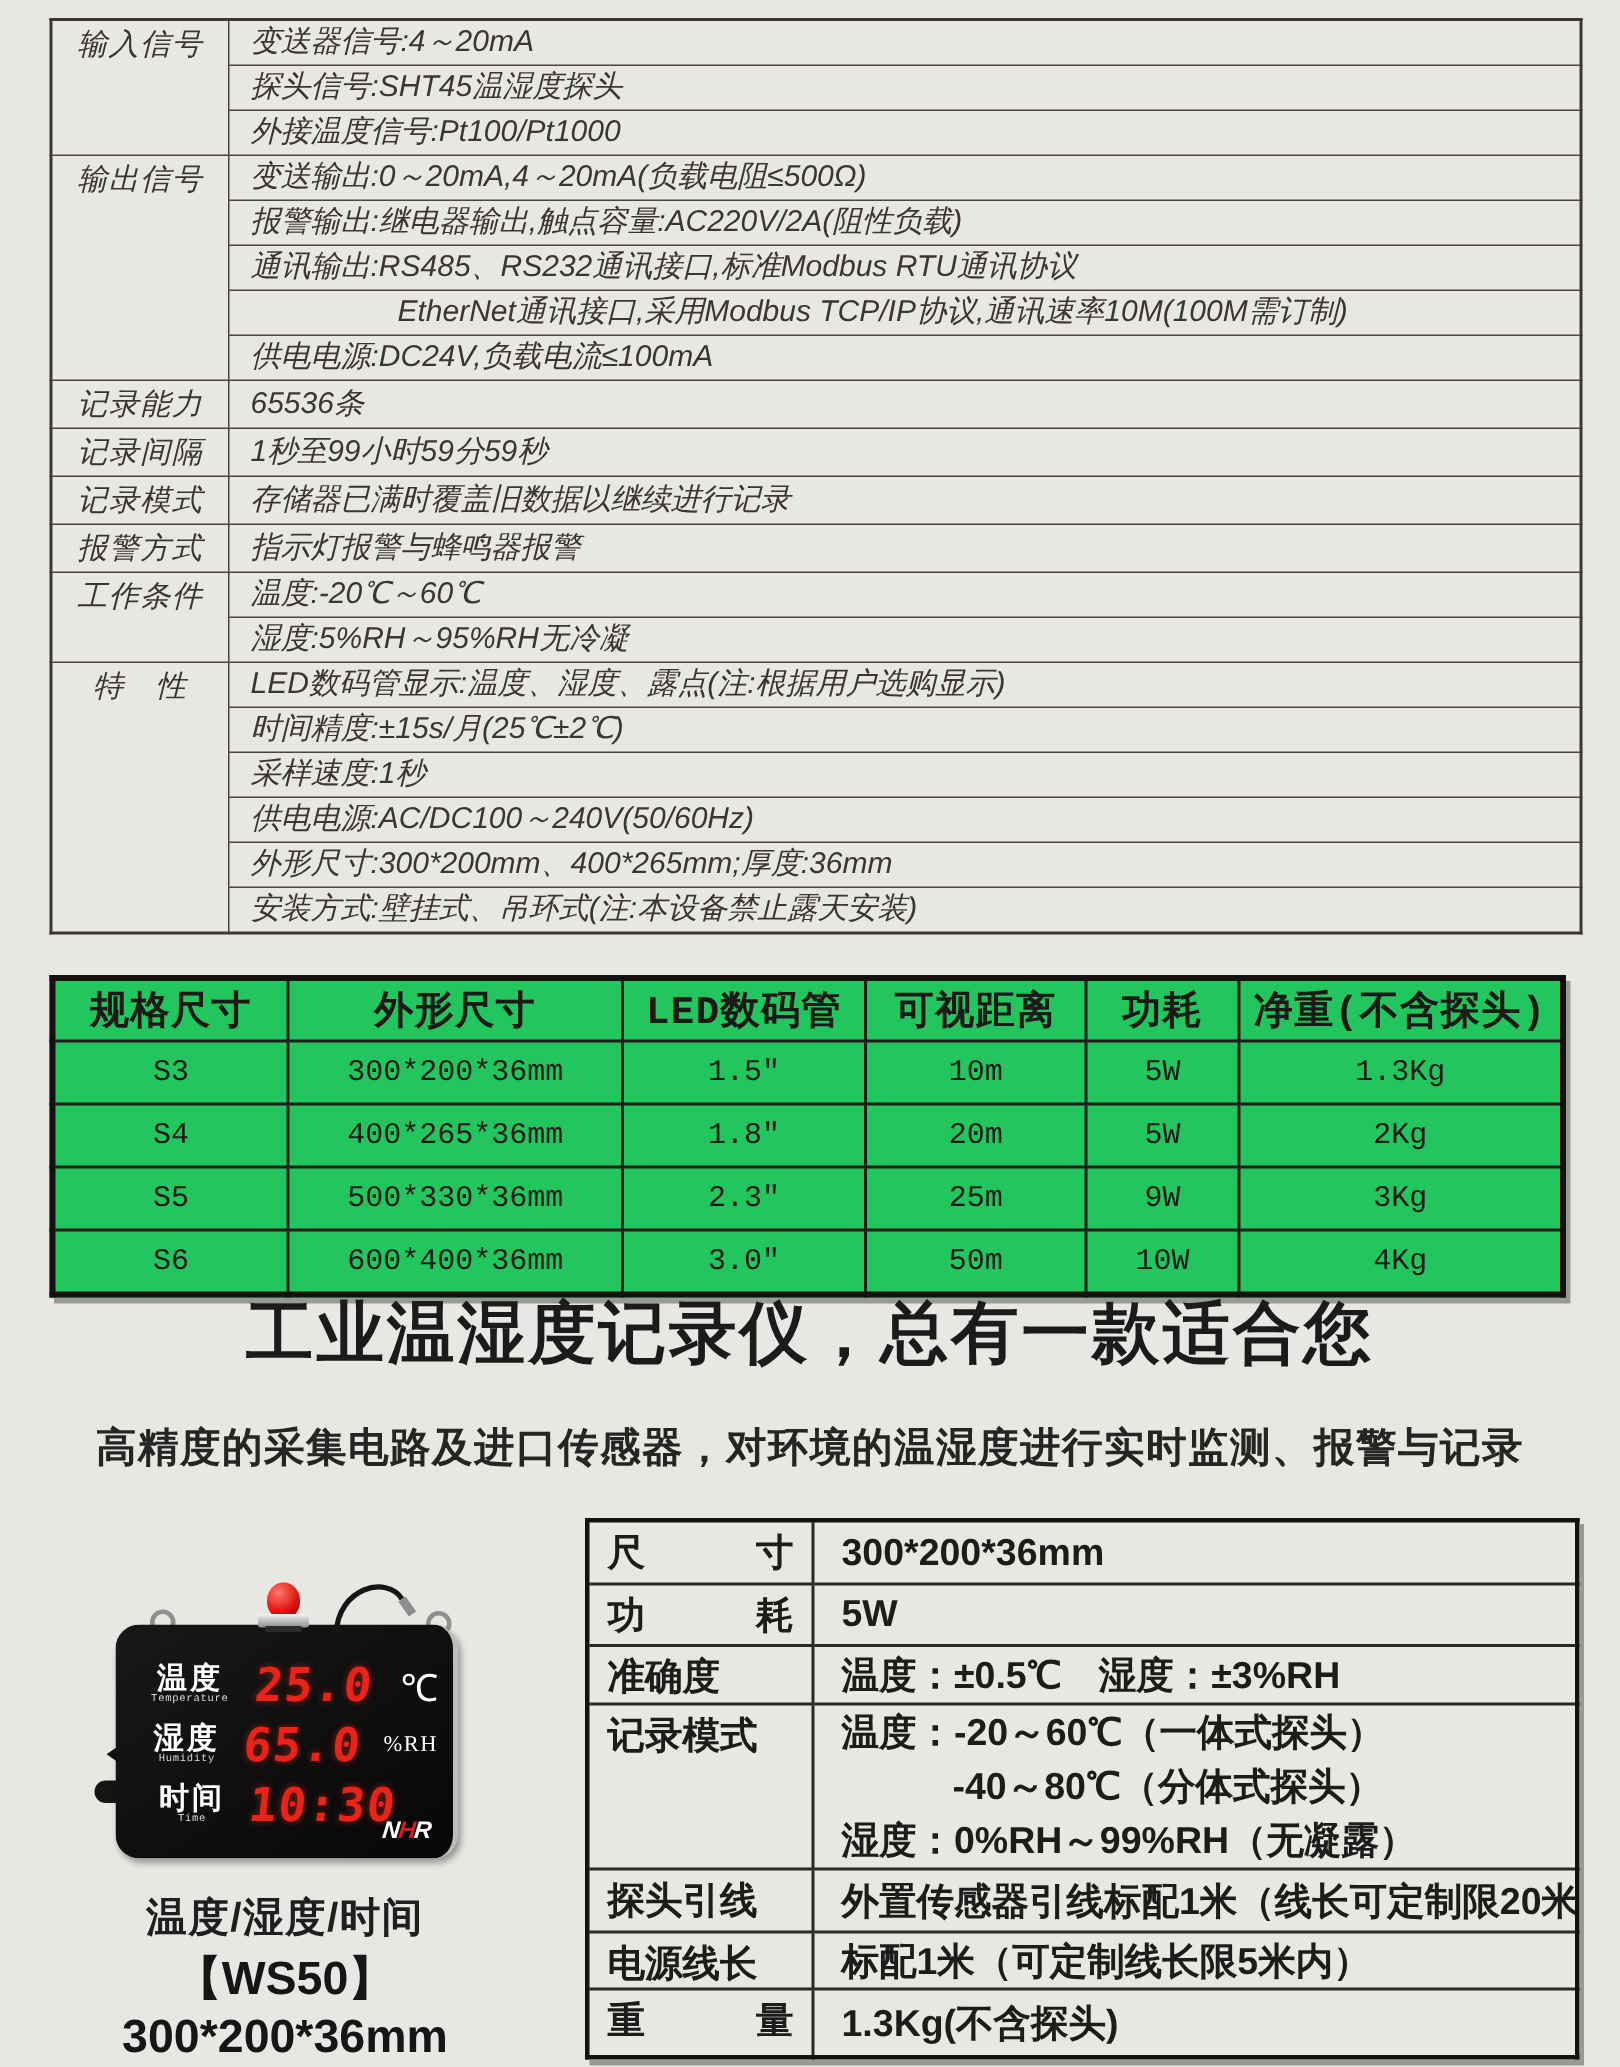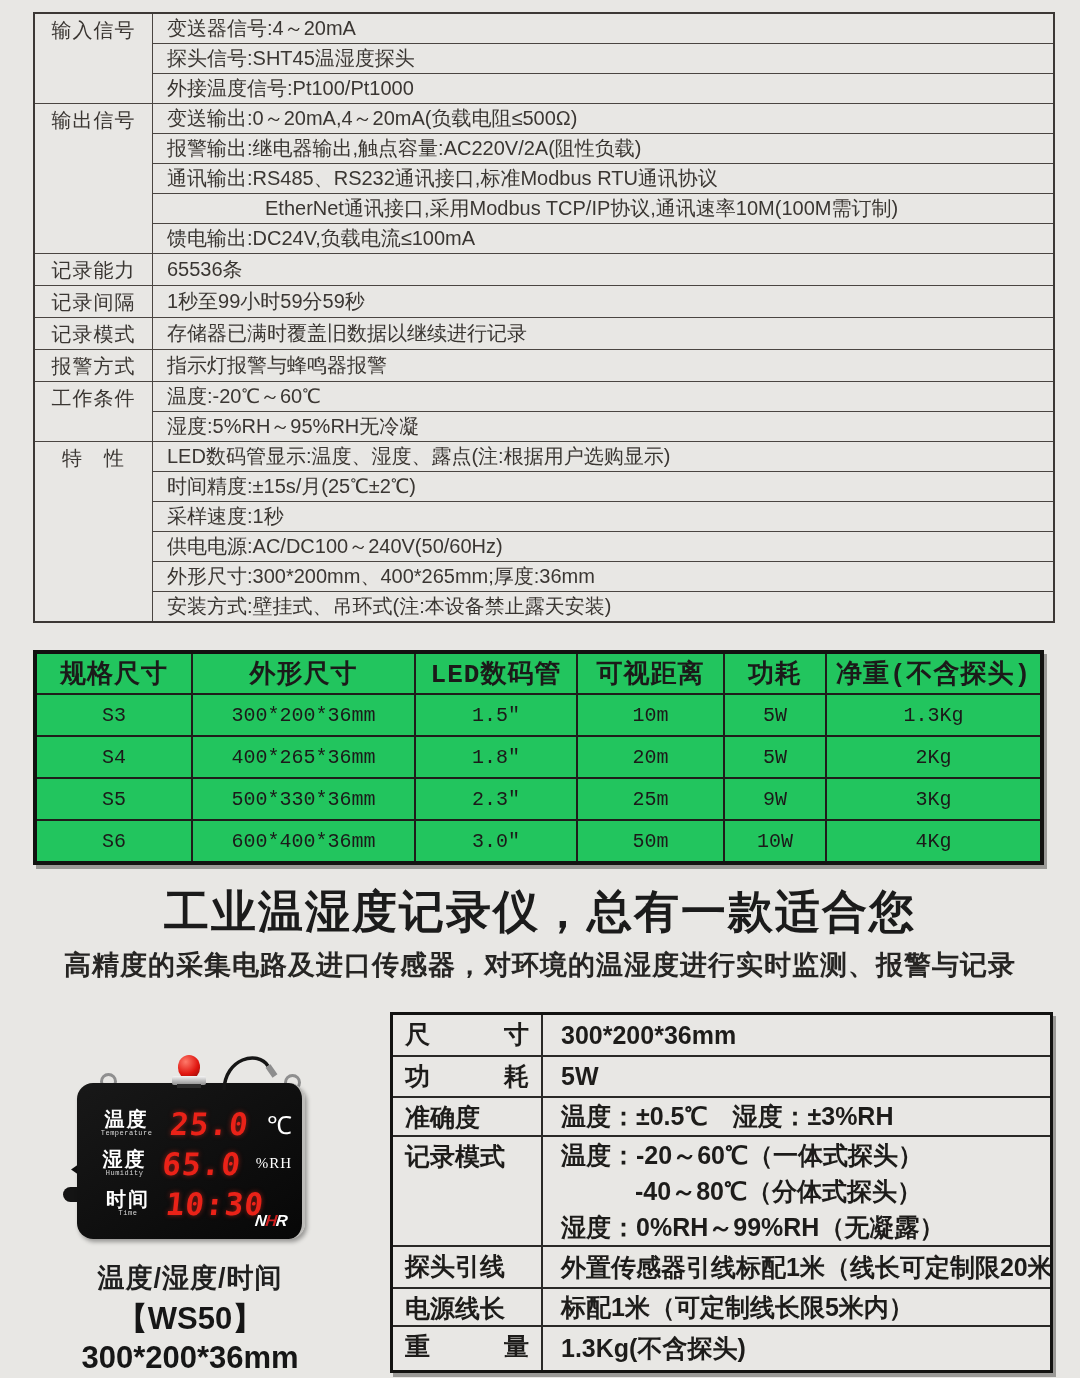--- a/index.html
+++ b/index.html
@@ -1,36 +1,36 @@
 <!DOCTYPE html>
 <html><head>
 <meta charset="utf-8">
 <style>
   html,body{margin:0;padding:0;}
   .page{position:relative;width:1080px;height:1378px;background:#e8e7e4;overflow:hidden;
         font-family:"Liberation Sans",sans-serif;color:#383431;}
 
   
   .t1{position:absolute;left:33px;top:12px;border-collapse:collapse;table-layout:fixed;
-      width:1022px;border:2px solid #3c3835;font-size:20px;color:#3a3632;}
+      width:1022px;border:2px solid #3c3835;font-size:20px;color:#3a3632;font-style:italic;}
   .t1 td{border:1px solid #4a4541;height:29px;line-height:29px;padding:0 4px 0 14px;
          white-space:nowrap;overflow:hidden;}
   .t1 td.lbl{width:117px;text-align:center;vertical-align:top;padding:2px 0 0 0;letter-spacing:1px;}
   .t1 td.indent{padding-left:112px;}
 
   
   .t2{position:absolute;left:33px;top:650px;border-collapse:collapse;table-layout:fixed;width:1008px;
       border:4px solid #121210;font-family:"Liberation Mono","DejaVu Sans Mono",monospace;
       color:#1b1a19;box-shadow:3px 4px 0 rgba(60,58,55,.45);background:#22c55e;}
   .t2 th,.t2 td{border:2px solid #1f1d1b;text-align:center;white-space:nowrap;overflow:hidden;}
   .t2 th{height:37px;font-size:26px;font-weight:700;letter-spacing:1px;}
   .t2 td{height:38px;font-size:20px;font-weight:400;}
 
   
-  .title{position:absolute;left:0;top:882px;width:1080px;text-align:center;margin:0;
+  .title{position:absolute;left:0;top:859px;width:1080px;text-align:center;margin:0;
          font-size:45px;font-weight:800;color:#1b1b1b;letter-spacing:2px;}
   .subtitle{position:absolute;left:0;top:947px;width:1080px;text-align:center;margin:0;
          font-size:27px;font-weight:700;color:#262523;letter-spacing:1px;}
 
   
   .eyelet{position:absolute;width:11px;height:11px;border:3px solid #8f8f8f;border-radius:50%;z-index:1;background:transparent;}
   .eyelet.e1{left:100px;top:1073px;} .eyelet.e2{left:284px;top:1074px;}
   .knob{position:absolute;left:63px;top:1187px;width:16px;height:15px;background:#141414;border-radius:8px 0 0 8px;z-index:1;}
   .notch{position:absolute;left:71px;top:1164px;width:8px;height:11px;background:#101010;z-index:1;
          clip-path:polygon(0 50%,100% 0,100% 100%);}
@@ -100,21 +100,21 @@
       <tr>
           <td>报警输出:继电器输出,触点容量:AC220V/2A(阻性负载)</td>
         </tr>
       <tr>
           <td>通讯输出:RS485、RS232通讯接口,标准Modbus RTU通讯协议</td>
         </tr>
       <tr>
           <td class="indent">EtherNet通讯接口,采用Modbus TCP/IP协议,通讯速率10M(100M需订制)</td>
         </tr>
       <tr>
-          <td>馈电输出:DC24V,负载电流≤100mA</td>
+          <td>供电电源:DC24V,负载电流≤100mA</td>
         </tr>
 
       <tr>
           <td class="lbl">记录能力</td>
           <td>65536条</td>
         </tr>
       <tr>
           <td class="lbl">记录间隔</td>
           <td>1秒至99小时59分59秒</td>
         </tr>

